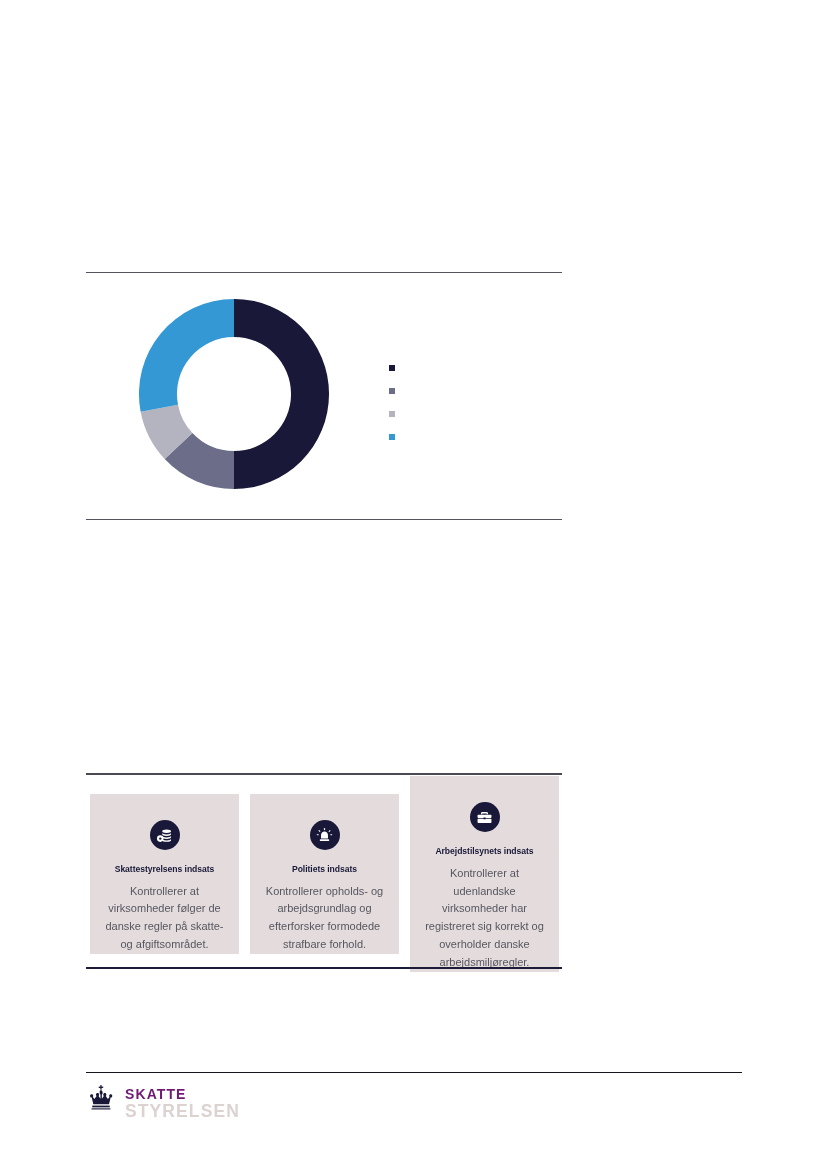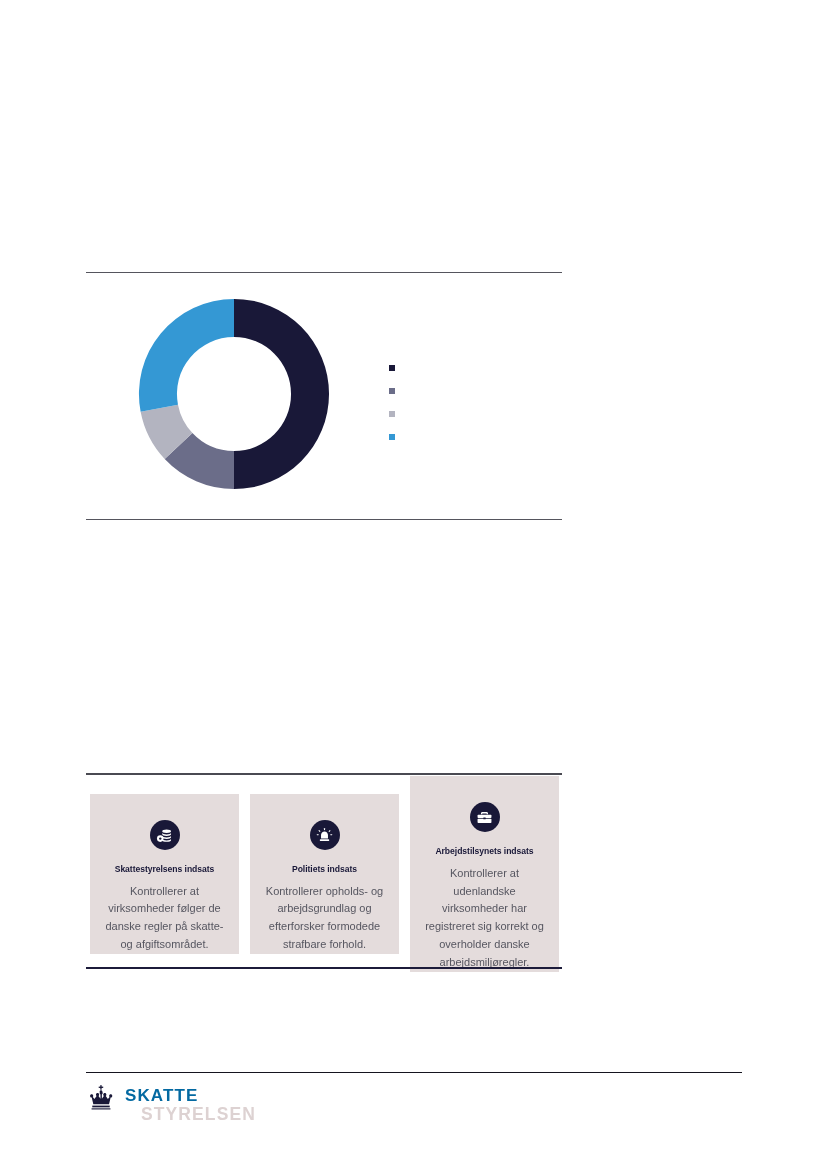--- a/index.html
+++ b/index.html
@@ -136,32 +136,31 @@
     gap: 9px;
   }
   .crown-mark { width: 30px; height: 30px; flex: 0 0 auto; display:block; margin-top: 1px; }
   .logo-text {
     display: flex;
     flex-direction: column;
     line-height: 1;
     padding-top: 5px;
   }
   .logo-word-1 {
-    font-size: 17px;
+    font-size: 14px;
     font-weight: bold;
     letter-spacing: 1.1px;
-    color: #0369a1;
+    color: #701a75;
   }
   .logo-word-2 {
     font-size: 17.5px;
     font-weight: bold;
     letter-spacing: 1.1px;
     color: #ddd2d2;
     margin-top: 2px;
-    margin-left: 16px;
   }
 </style>
 </head>
 <body>
 
 <div class="page">
 
   <div class="rule rule-chart-top"></div>
 
   <div class="chart-section">

